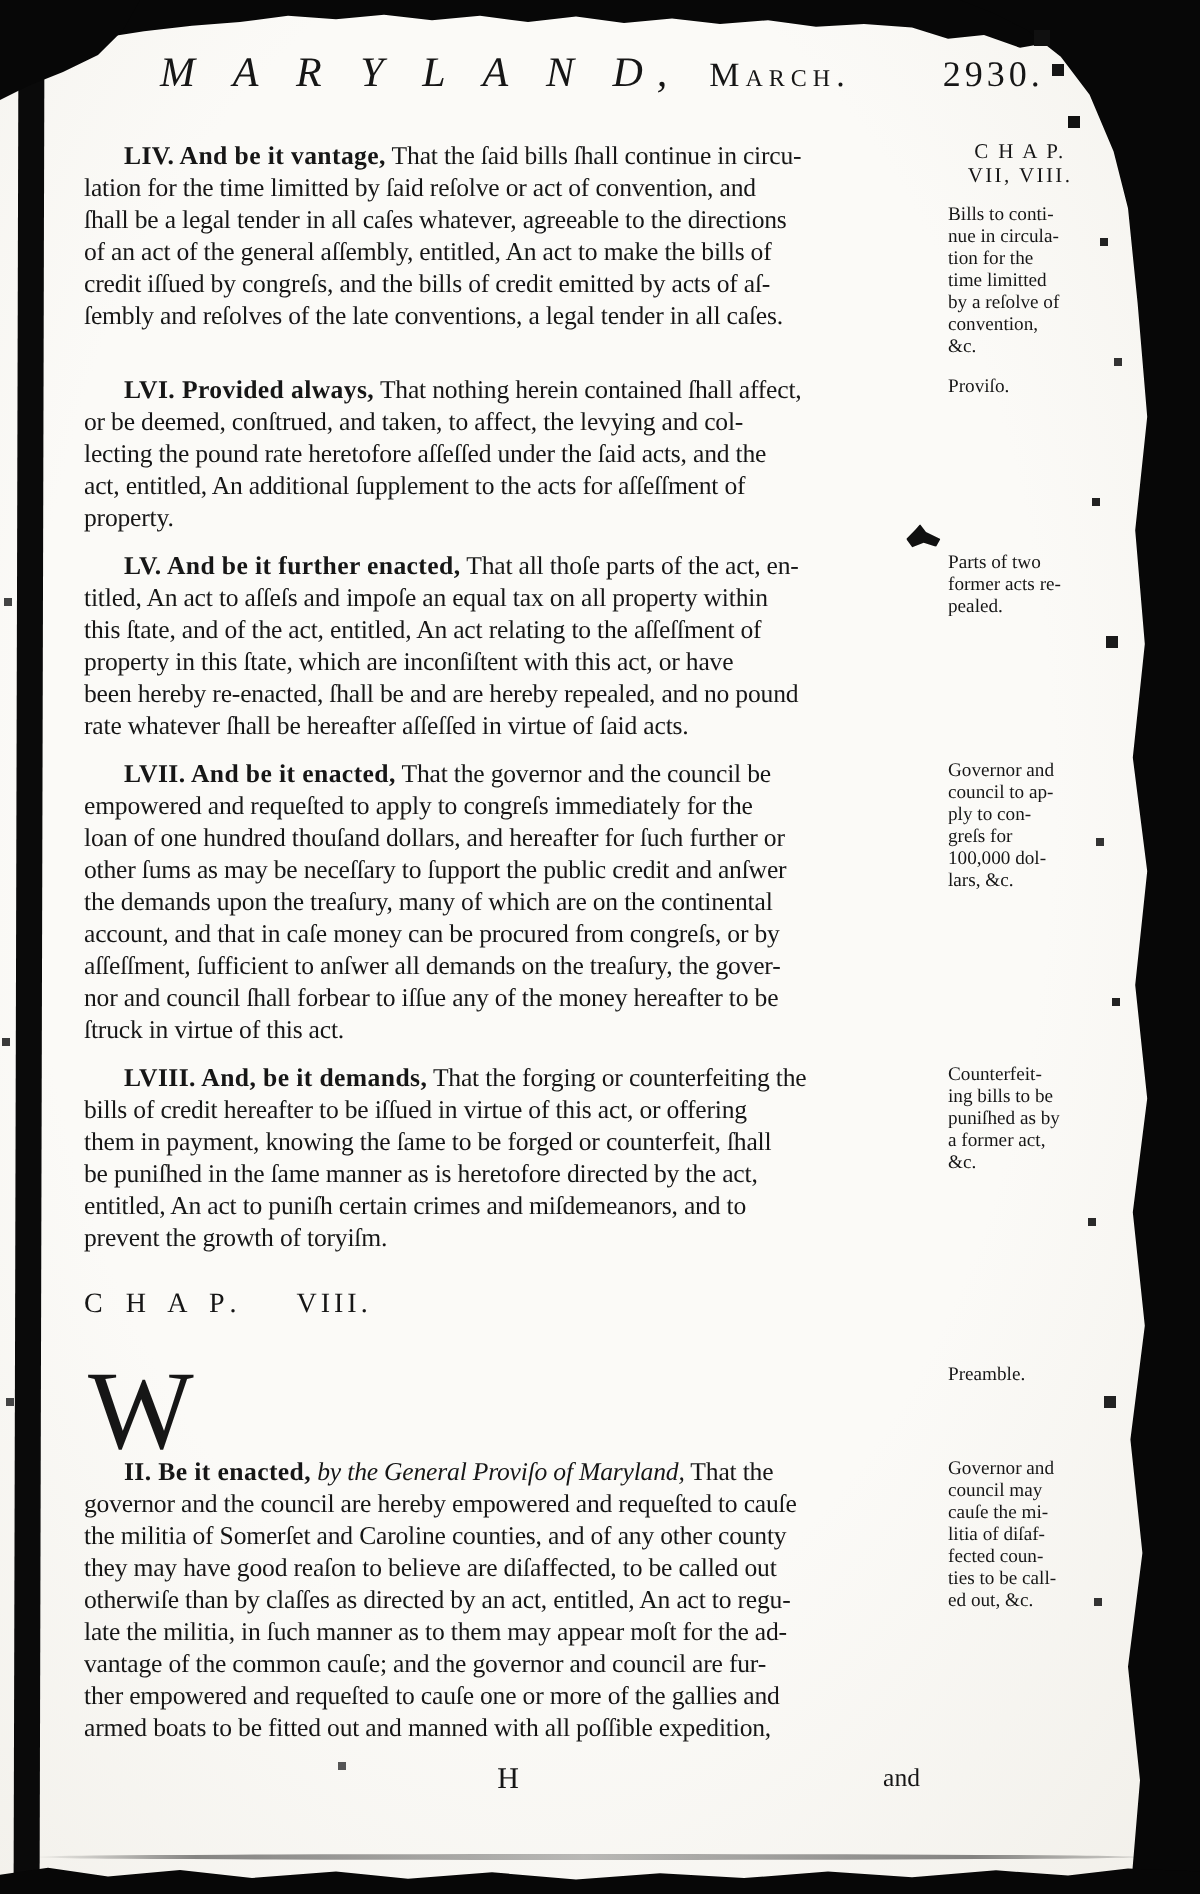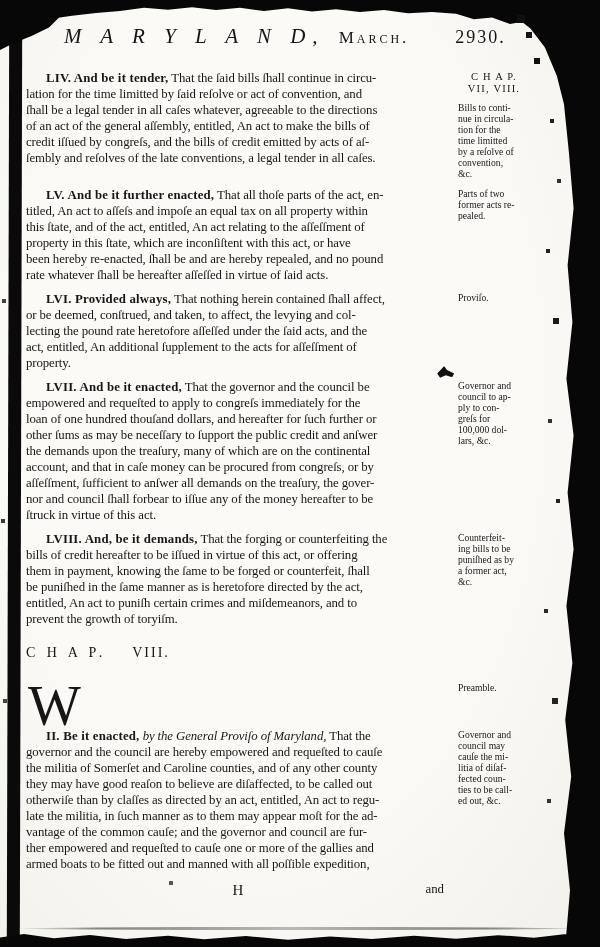--- a/index.html
+++ b/index.html
@@ -2,21 +2,21 @@
 <html><head>
 <meta charset="utf-8">
 <style>
   html,body{margin:0;padding:0;background:#000;}
   .page{
     position:relative;width:600px;height:947px;overflow:hidden;
     background:radial-gradient(ellipse at 45% 42%, #fbfaf7 55%, #f1efe9 100%);
     font-family:"Liberation Serif","DejaVu Serif",serif;
     color:#161616;
   }
-  .content{position:absolute;left:26px;top:24px;width:522px;}
+  .content{position:absolute;left:42px;top:24px;width:522px;}
   
   .header{display:flex;align-items:baseline;height:30px;margin:0 0 16px 0;}
   .hd-title{font-style:italic;font-size:21px;letter-spacing:7px;margin-left:38px;white-space:nowrap;}
   .hd-month{font-variant:small-caps;font-size:17px;letter-spacing:3px;margin-left:14px;}
   .hd-year{font-size:18px;letter-spacing:2px;margin-left:46px;}
   
   .row{display:flex;align-items:flex-start;}
   .main{flex:0 0 424px;margin-right:8px;position:relative;}
   .notes{flex:1 1 auto;padding-top:1px;}
   .para{
@@ -73,21 +73,21 @@
   <div class="content">
 
     <div class="header">
       <span class="hd-title">M A R Y L A N D,</span>
       <span class="hd-month">March.</span>
       <span class="hd-year">2930.</span>
     </div>
 
     <div class="row">
       <div class="main">
-          <p class="para"><span class="lead">LIV. And be it tender,</span><span> That the ſaid bills ſhall continue in circu-
+          <p class="para"><span class="lead">LIV. And be it vantage,</span><span> That the ſaid bills ſhall continue in circu-
 lation for the time limitted by ſaid reſolve or act of convention, and
 ſhall be a legal tender in all caſes whatever, agreeable to the directions
 of an act of the general aſſembly, entitled, An act to make the bills of
 credit iſſued by congreſs, and the bills of credit emitted by acts of aſ-
 ſembly and reſolves of the late conventions, a legal tender in all caſes.</span></p>
         </div>
       <div class="notes">
           <div class="chapnote">C H A P.
 VII, VIII.</div>
           <div class="note">Bills to conti-
@@ -95,45 +95,45 @@
 tion for the
 time limitted
 by a reſolve of
 convention,
 &amp;c.</div>
         </div>
     </div>
 
     <div class="row">
       <div class="main">
+          <p class="para"><span class="lead">LVI. Provided always,</span><span> That nothing herein contained ſhall affect,
+or be deemed, conſtrued, and taken, to affect, the levying and col-
+lecting the pound rate heretofore aſſeſſed under the ſaid acts, and the
+act, entitled, An additional ſupplement to the acts for aſſeſſment of
+property.</span></p>
+          <span class="ink-blot"></span>
+        </div>
+      <div class="notes">
+          <div class="note">Proviſo.</div>
+        </div>
+    </div>
+
+    <div class="row">
+      <div class="main">
           <p class="para"><span class="lead">LV. And be it further enacted,</span><span> That all thoſe parts of the act, en-
 titled, An act to aſſeſs and impoſe an equal tax on all property within
 this ſtate, and of the act, entitled, An act relating to the aſſeſſment of
 property in this ſtate, which are inconſiſtent with this act, or have
 been hereby re-enacted, ſhall be and are hereby repealed, and no pound
 rate whatever ſhall be hereafter aſſeſſed in virtue of ſaid acts.</span></p>
         </div>
       <div class="notes">
           <div class="note">Parts of two
 former acts re-
 pealed.</div>
-        </div>
-    </div>
-
-    <div class="row">
-      <div class="main">
-          <p class="para"><span class="lead">LVI. Provided always,</span><span> That nothing herein contained ſhall affect,
-or be deemed, conſtrued, and taken, to affect, the levying and col-
-lecting the pound rate heretofore aſſeſſed under the ſaid acts, and the
-act, entitled, An additional ſupplement to the acts for aſſeſſment of
-property.</span></p>
-          <span class="ink-blot"></span>
-        </div>
-      <div class="notes">
-          <div class="note">Proviſo.</div>
         </div>
     </div>
 
     <div class="row">
       <div class="main">
           <p class="para"><span class="lead">LVII. And be it enacted,</span><span> That the governor and the council be
 empowered and requeſted to apply to congreſs immediately for the
 loan of one hundred thouſand dollars, and hereafter for ſuch further or
 other ſums as may be neceſſary to ſupport the public credit and anſwer
 the demands upon the treaſury, many of which are on the continental

